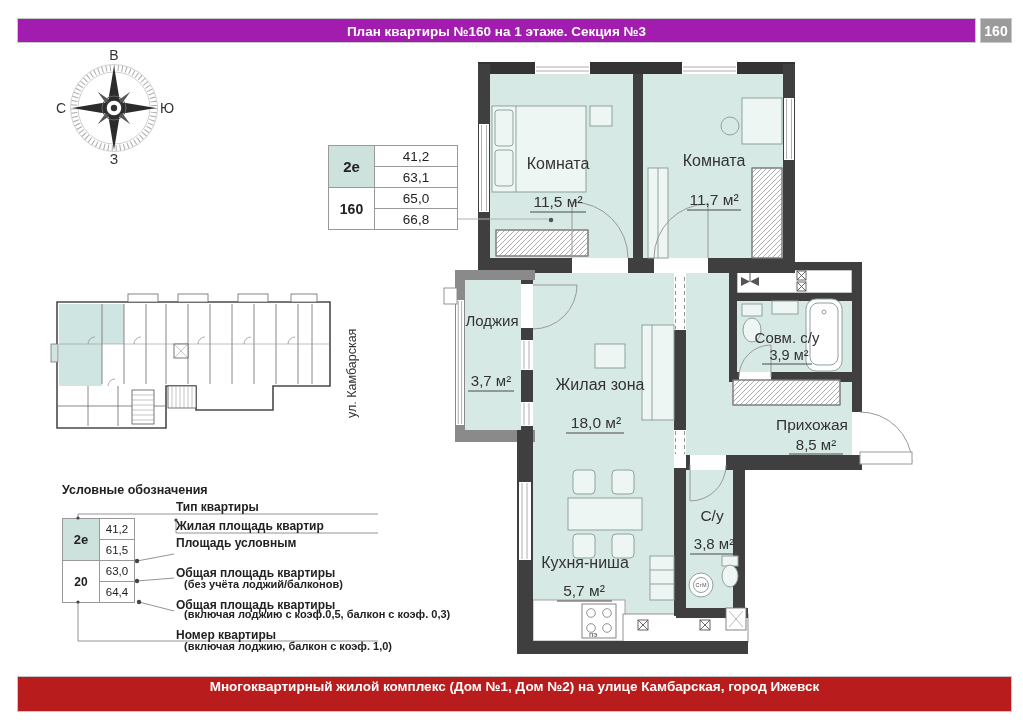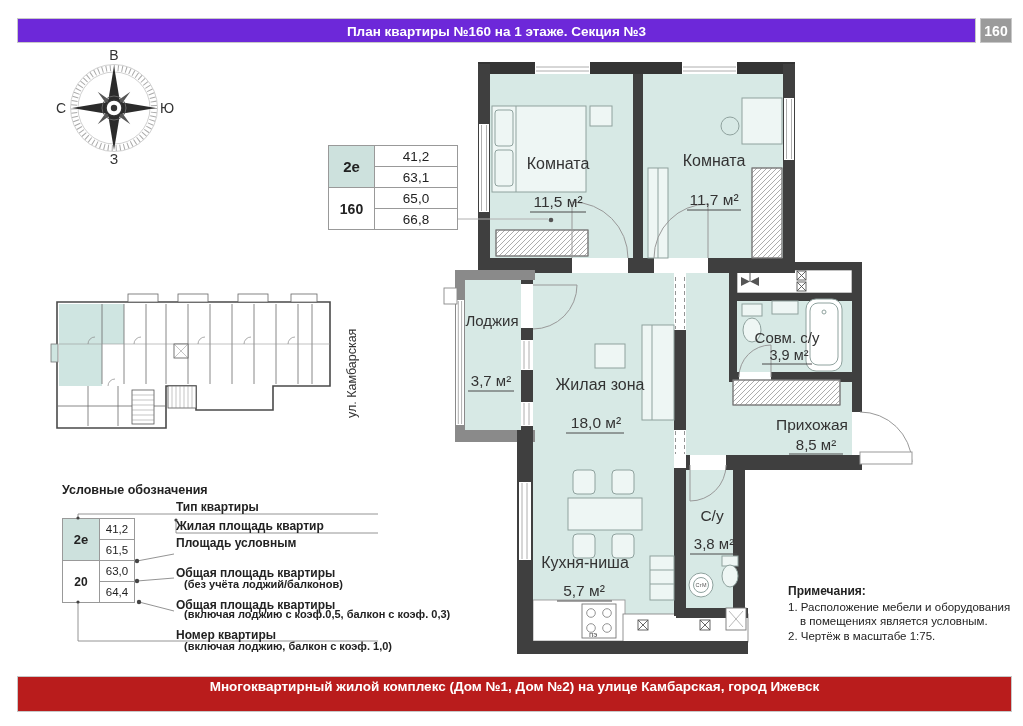--- a/index.html
+++ b/index.html
@@ -1,19 +1,19 @@
 <!DOCTYPE html>
 <html><head>
 <meta charset="utf-8">
 <style>
   html,body{margin:0;padding:0;background:#fff;}
   .canvas{position:relative;width:1023px;height:726px;background:#fff;overflow:hidden;
           font-family:"Liberation Sans",sans-serif;color:#333;}
   
-  .topbar{position:absolute;left:17px;top:18px;width:959px;height:25px;background:#6d28d9;
+  .topbar{position:absolute;left:17px;top:18px;width:959px;height:25px;background:#a21caf;
           color:#fff;font-size:13.5px;font-weight:bold;text-align:center;line-height:25px;
           border:1px solid #c8c8c8;box-sizing:border-box;}
   .pagebox{position:absolute;left:980px;top:18px;width:32px;height:25px;background:#9b9b9b;
           color:#fff;font-size:14px;font-weight:bold;text-align:center;line-height:25px;
           border:1px solid #c8c8c8;box-sizing:border-box;}
   .bottombar{position:absolute;left:17px;top:676px;width:995px;height:36px;background:#b91c1c;
           color:#fff;font-size:13.5px;font-weight:bold;text-align:center;
           border:1px solid #c8c8c8;box-sizing:border-box;padding-top:2px;}
   .bottombar div{line-height:16px;}
   
@@ -387,24 +387,18 @@
       <text x="789" y="360" font-size="14.5">3,9 м²</text>
       <text x="812" y="430" font-size="15.5">Прихожая</text>
       <text x="816" y="450" font-size="15">8,5 м²</text>
       <text x="712" y="521" font-size="15.5">С/у</text>
       <text x="714" y="549" font-size="15">3,8 м²</text>
       <text x="585" y="568" font-size="16">Кухня-ниша</text>
       <text x="584" y="596" font-size="15.5">5,7 м²</text>
     </g>
   </svg>
 
-  <div class="notes">
-    <div class="nt">Примечания:</div>
-    <div>1. Расположение мебели и оборудования</div>
-    <div class="ind">в помещениях является условным.</div>
-    <div>2. Чертёж в масштабе 1:75.</div>
-  </div>
 
   <div class="bottombar">
     <div>Многоквартирный жилой комплекс (Дом №1, Дом №2) на улице Камбарская, город Ижевск</div>
   </div>
 
 </div>
 
 </body></html>

